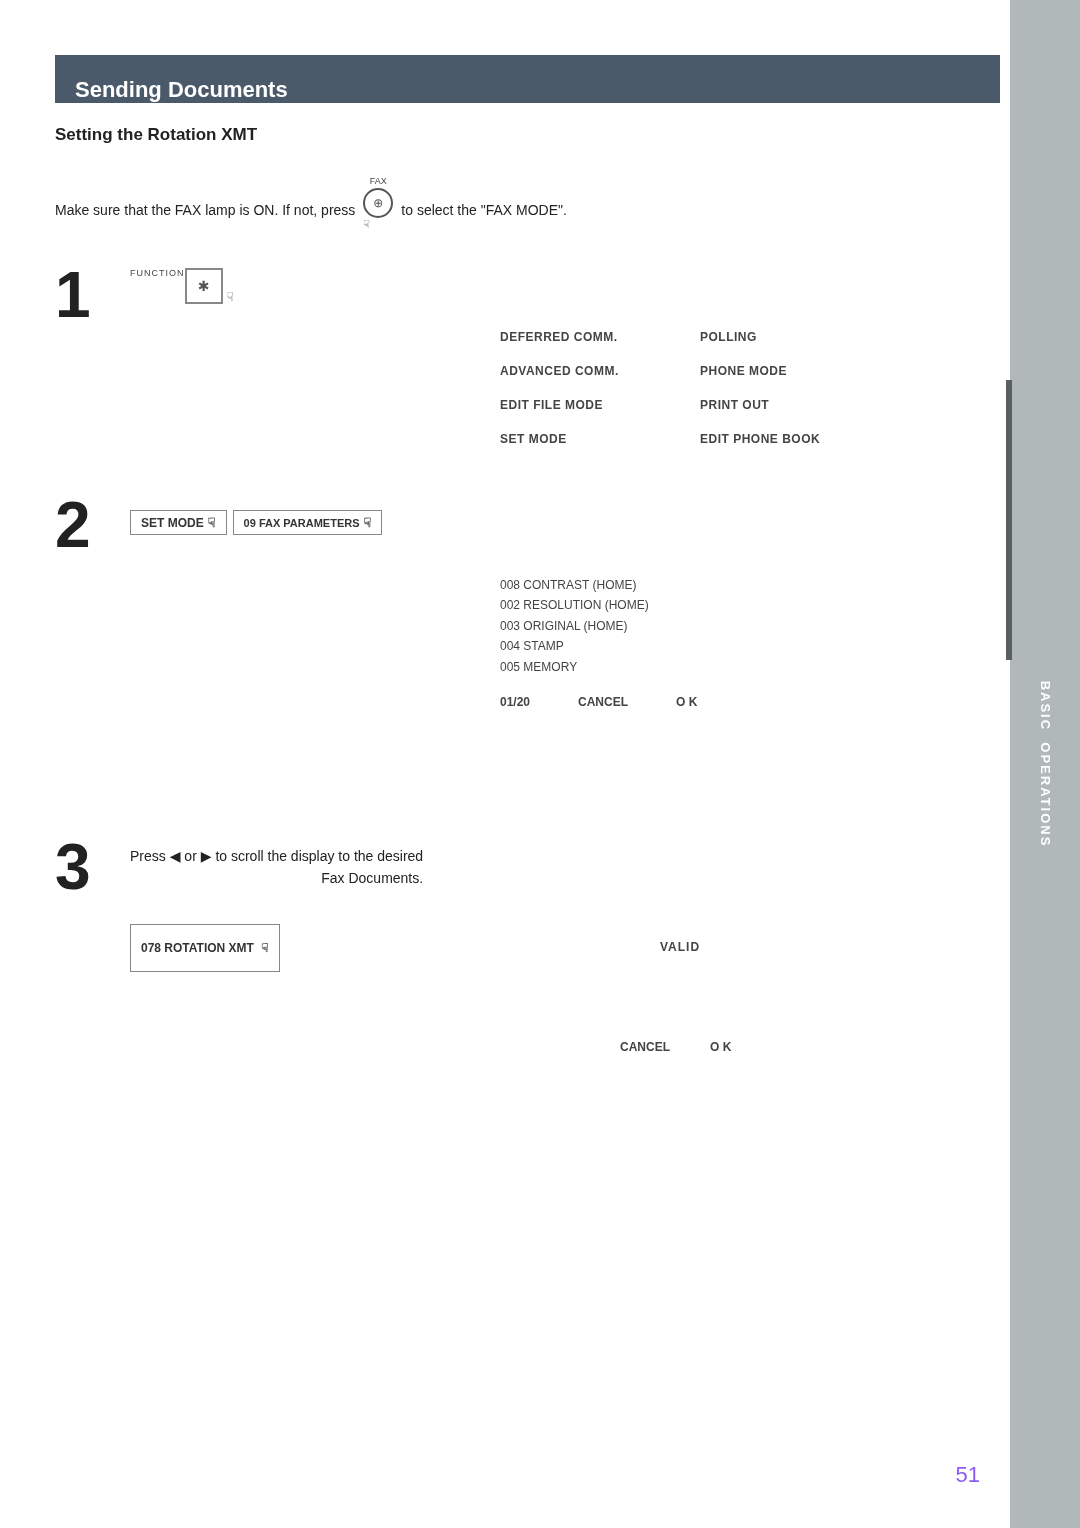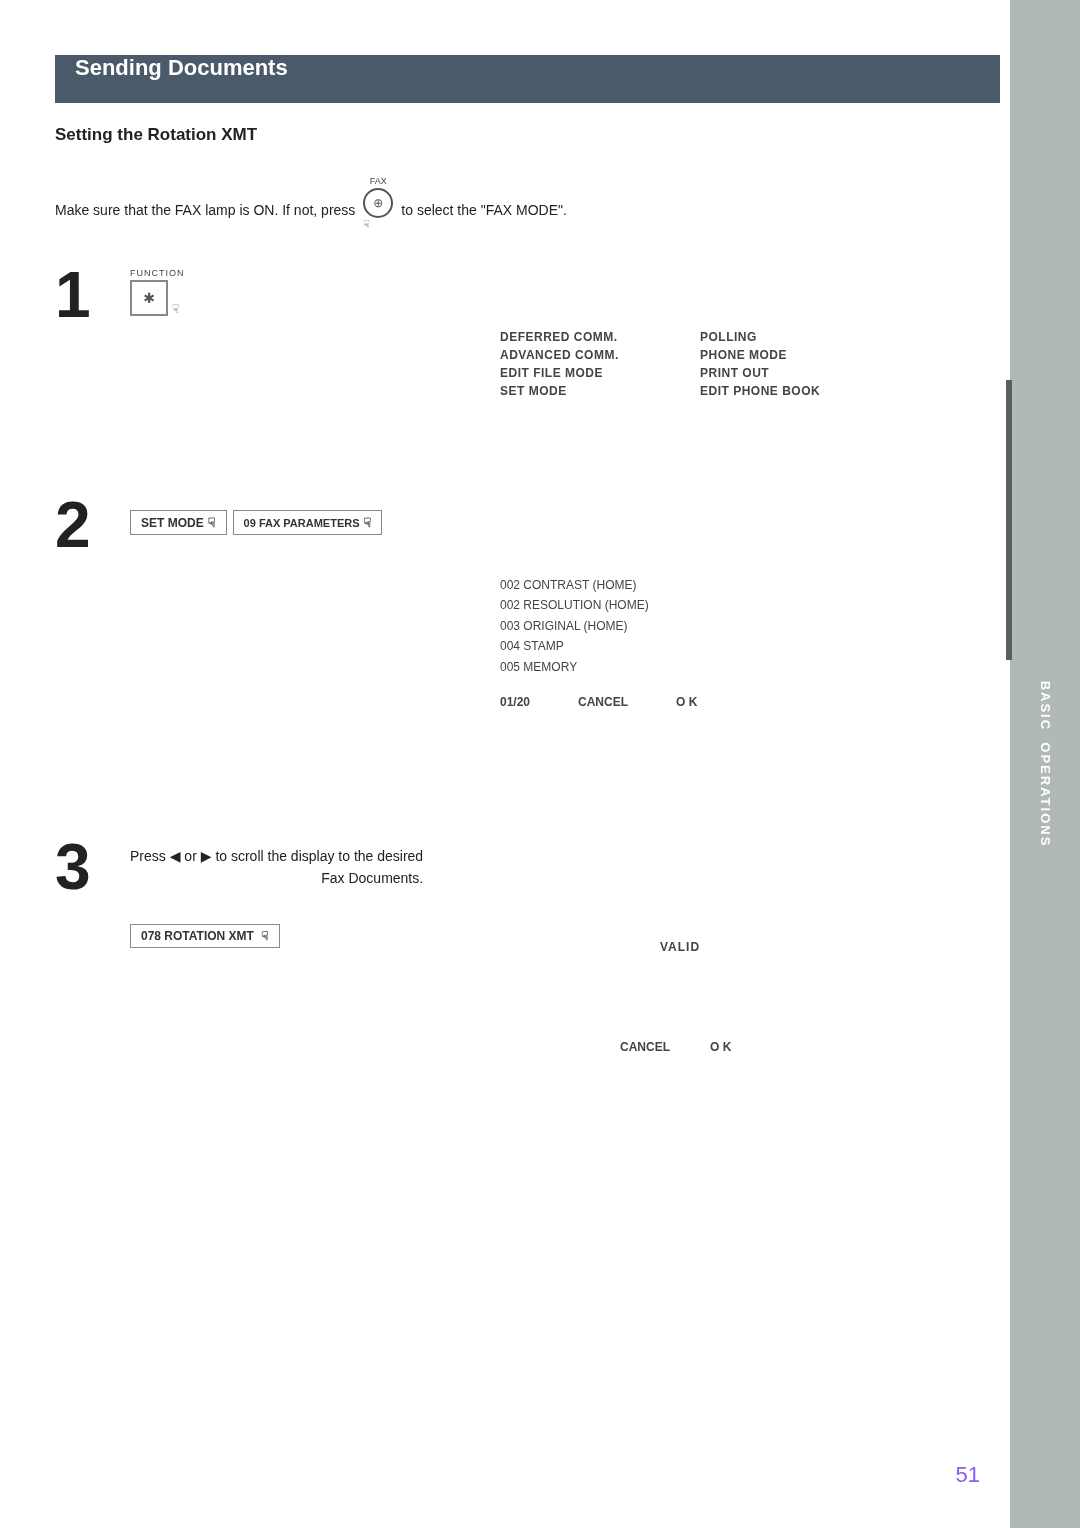--- a/index.html
+++ b/index.html
@@ -57,21 +57,21 @@
 
     
     .header-bar {
       position: absolute;
       top: 55px;
       left: 55px;
       right: 80px;
       height: 48px;
       background: #4a5a6a;
       display: flex;
-      align-items: flex-start;
+      align-items: flex-end;
       padding-left: 20px;
     }
 
     .header-title {
       color: #ffffff;
       font-size: 22px;
       font-weight: bold;
     }
 
     
@@ -146,21 +146,21 @@
     .step2-num { top: 488px; }
     
     .step3-num { top: 830px; }
 
     
     .function-area {
       position: absolute;
       top: 268px;
       left: 130px;
       display: flex;
-      flex-direction: column;
+      flex-direction: row;
       align-items: flex-start;
     }
 
     .function-label {
       font-size: 9px;
       color: #444;
       letter-spacing: 1px;
       margin-bottom: 2px;
     }
 
@@ -175,21 +175,21 @@
       color: #555;
     }
 
     
     .menu-display {
       position: absolute;
       top: 330px;
       left: 500px;
       display: grid;
       grid-template-columns: 180px 160px;
-      gap: 4px 20px;
+      gap: 20px 20px;
       font-size: 12px;
       color: #444;
       font-weight: bold;
       letter-spacing: 0.5px;
     }
 
     .menu-item {
       font-size: 12px;
       color: #444;
       font-weight: bold;
@@ -256,21 +256,21 @@
     .step3-text .arrow-icon {
       display: inline-block;
       font-size: 14px;
     }
 
     .rotation-box {
       position: absolute;
       top: 924px;
       left: 130px;
       border: 1.5px solid #888;
-      padding: 4px 10px;
+      padding: 16px 10px;
       font-size: 12px;
       color: #333;
       font-weight: bold;
     }
 
     
     .valid-label {
       position: absolute;
       top: 940px;
       left: 660px;
@@ -374,21 +374,21 @@
     <span>SET MODE</span>
     <span class="cursor-hand">☟</span>
   </div>
   <div class="button-box button-box-sm">
     <span>09 FAX PARAMETERS</span>
     <span class="cursor-hand">☟</span>
   </div>
 </div>
 
 <div class="list-display">
-  <div>002 CONTRAST (HOME)</div>
+  <div>008 CONTRAST (HOME)</div>
   <div>002 RESOLUTION (HOME)</div>
   <div>003 ORIGINAL (HOME)</div>
   <div>004 STAMP</div>
   <div>005 MEMORY</div>
 </div>
 
 <div class="pagination-row">
   <span>01/20</span>
   <span>CANCEL</span>
   <span>O K</span>

